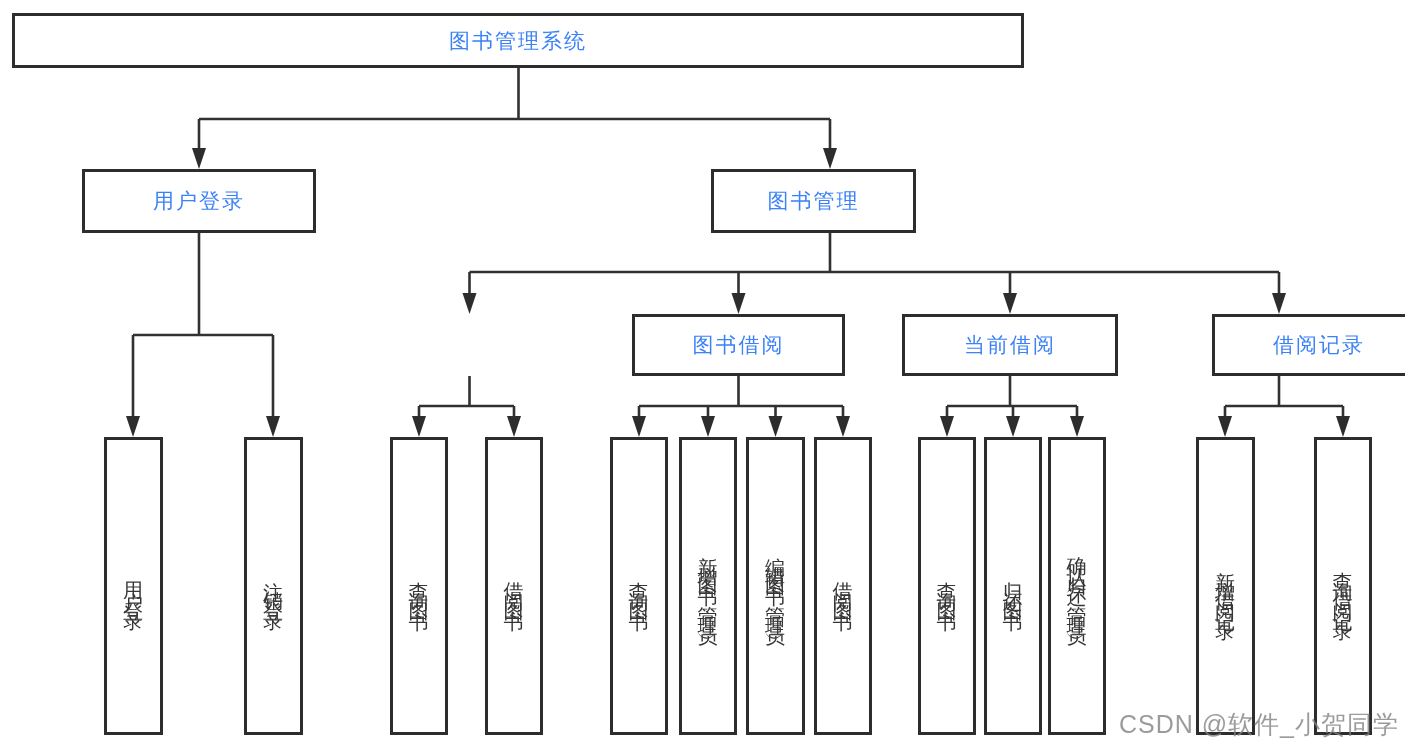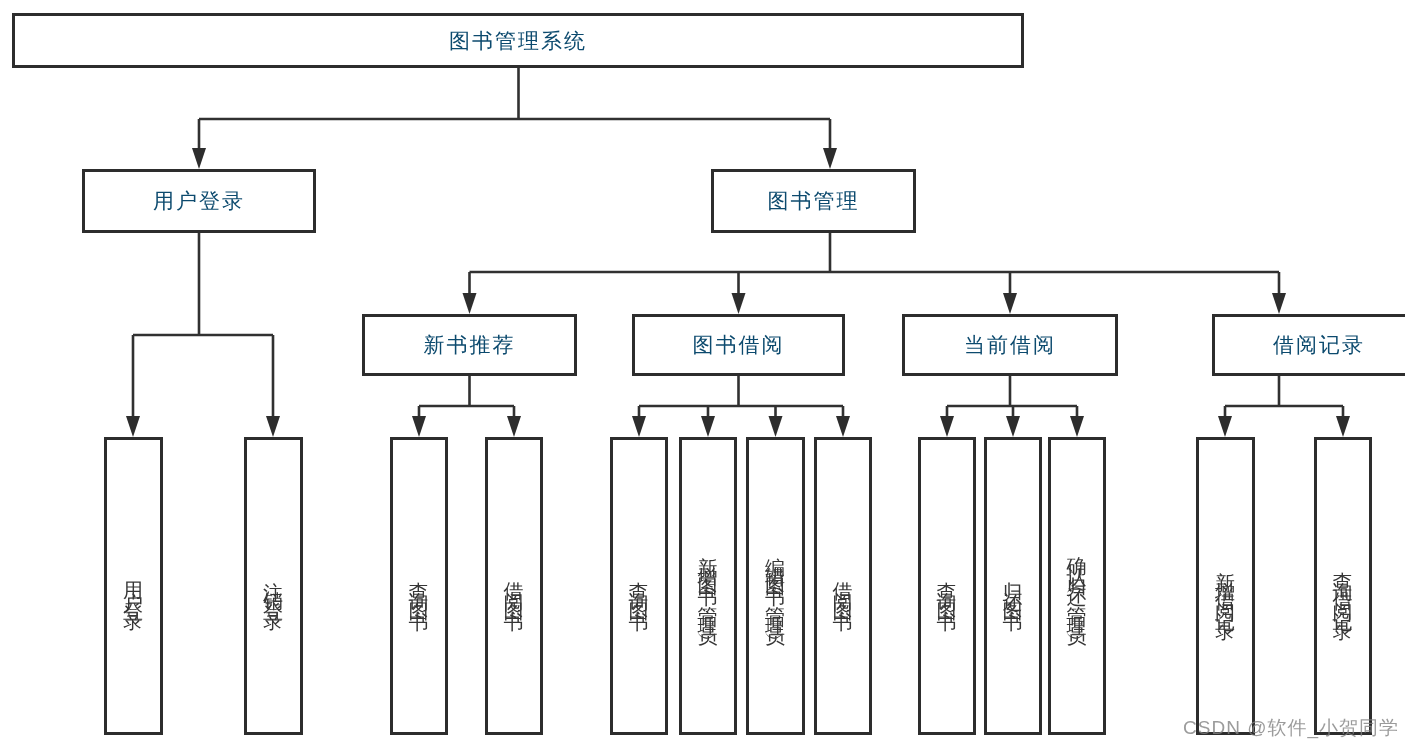--- a/index.html
+++ b/index.html
@@ -28,21 +28,21 @@
   .hbox {
     position: absolute;
     box-sizing: border-box;
     background: #ffffff;
     border: 3px solid #2d2d2d;
     display: flex;
     align-items: center;
     justify-content: center;
     font-size: 21px;
     letter-spacing: 2px;
-    color: #0c4a6e;
+    color: #3b82f6;
   }
   .vbox {
     position: absolute;
     box-sizing: border-box;
     background: #ffffff;
     border: 3px solid #2d2d2d;
     display: flex;
     align-items: center;
     justify-content: center;
   }
@@ -51,21 +51,21 @@
     text-orientation: mixed;
     font-size: 20px;
     letter-spacing: 10px;
     color: #363636;
     line-height: 1.1;
   }
   #watermark {
     position: absolute;
     right: 6px;
     bottom: 6px;
-    font-size: 19px;
+    font-size: 25px;
     color: rgba(130, 130, 130, 0.8);
     letter-spacing: 1px;
     pointer-events: none;
   }
 </style>
 </head>
 <body>
 
 <div id="stage">
 
@@ -123,23 +123,20 @@
     <span>图书管理系统</span>
   </div>
 
   <div class="hbox" style="left:82px; top:169px; width:234px; height:64px;">
     <span>用户登录</span>
   </div>
   <div class="hbox" style="left:711px; top:169px; width:205px; height:64px;">
     <span>图书管理</span>
   </div>
 
-  <div class="hbox" style="left:362px; top:314px; width:215px; height:62px;">
-    <span>新书推荐</span>
-  </div>
   <div class="hbox" style="left:902px; top:314px; width:216px; height:62px;">
     <span>当前借阅</span>
   </div>
   <div class="hbox" style="left:632px; top:314px; width:213px; height:62px;">
     <span>图书借阅</span>
   </div>
   <div class="hbox" style="left:1172px; top:314px; width:214px; height:62px;margin-left:40px;">
     <span>借阅记录</span>
   </div>
 

